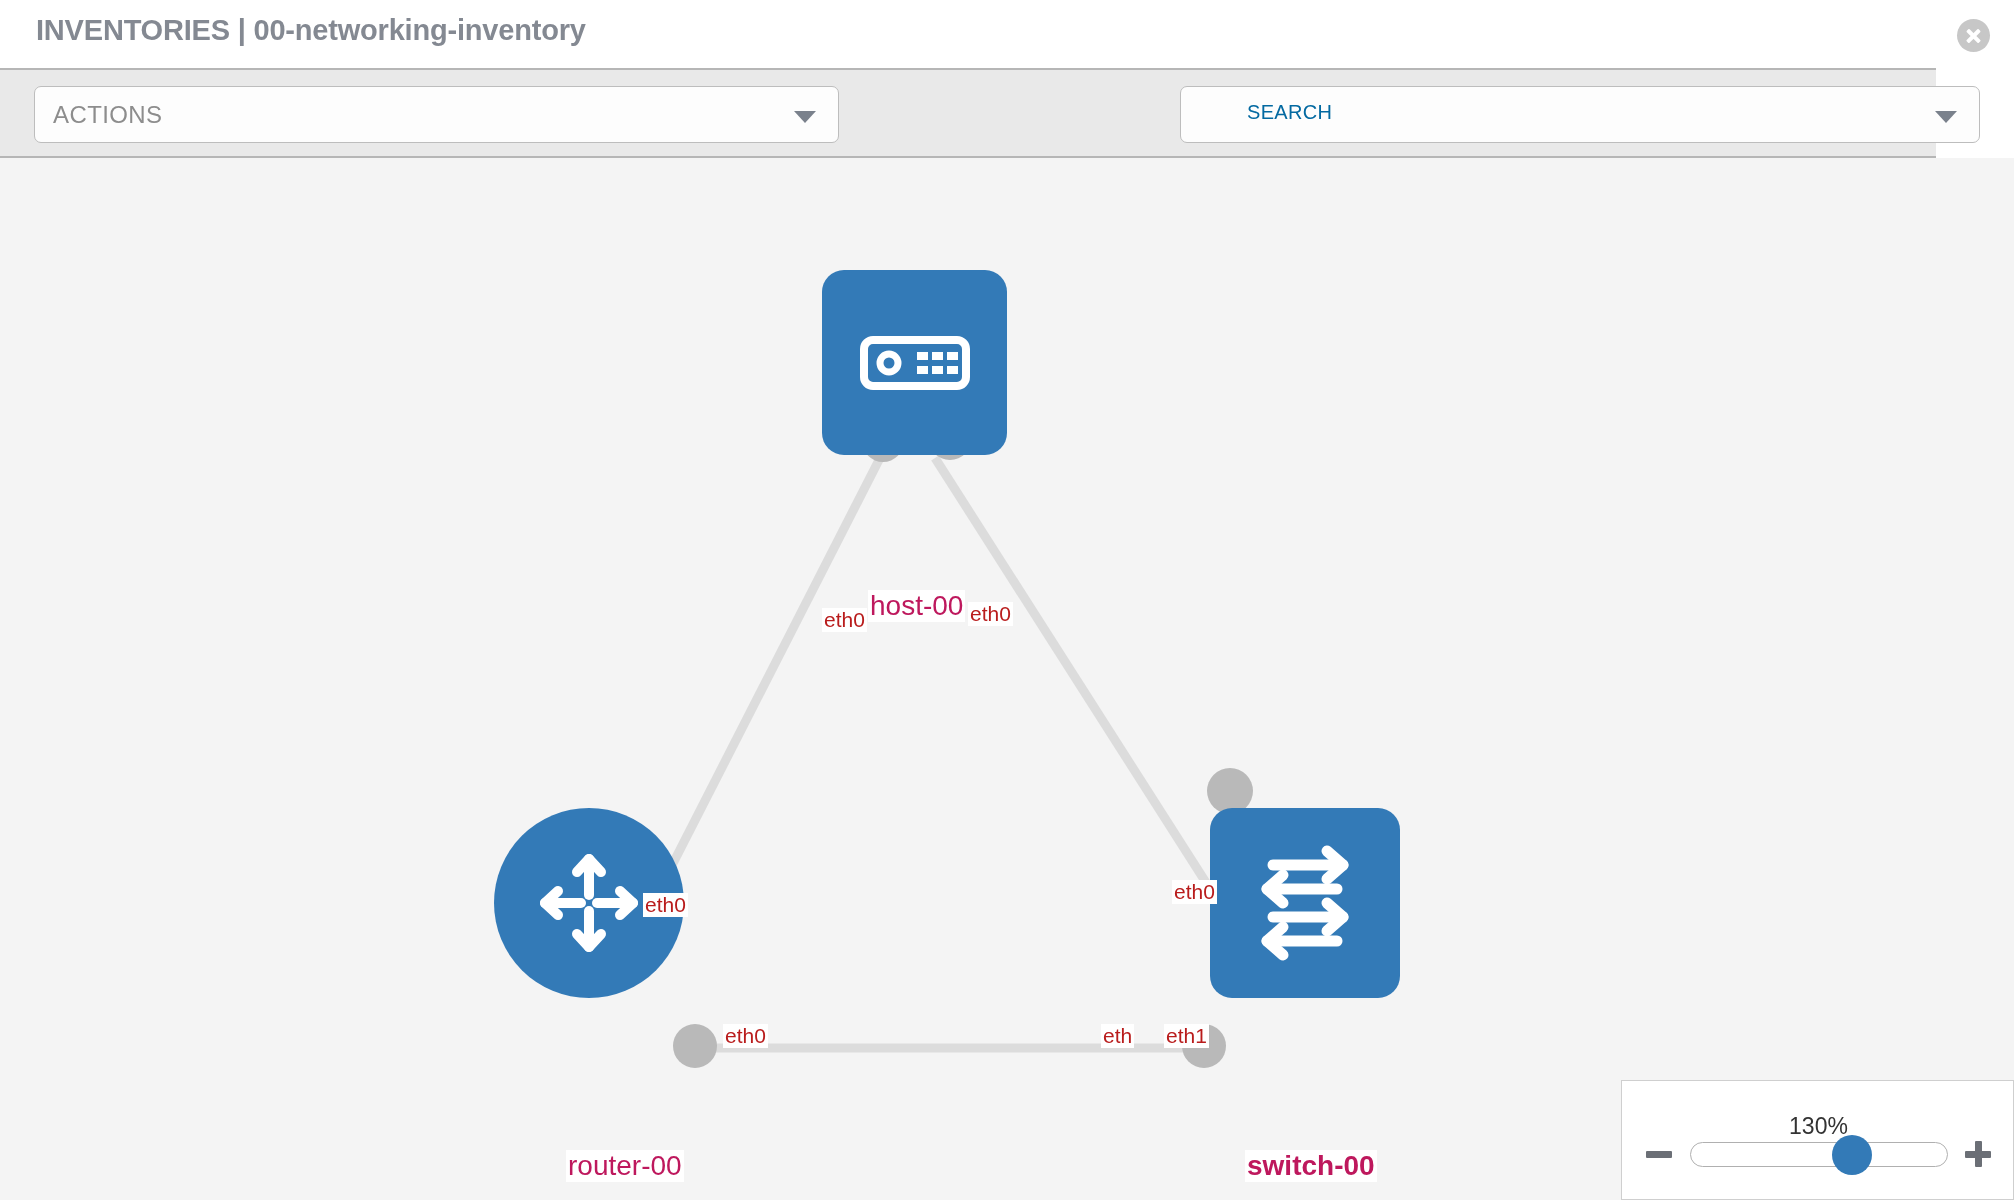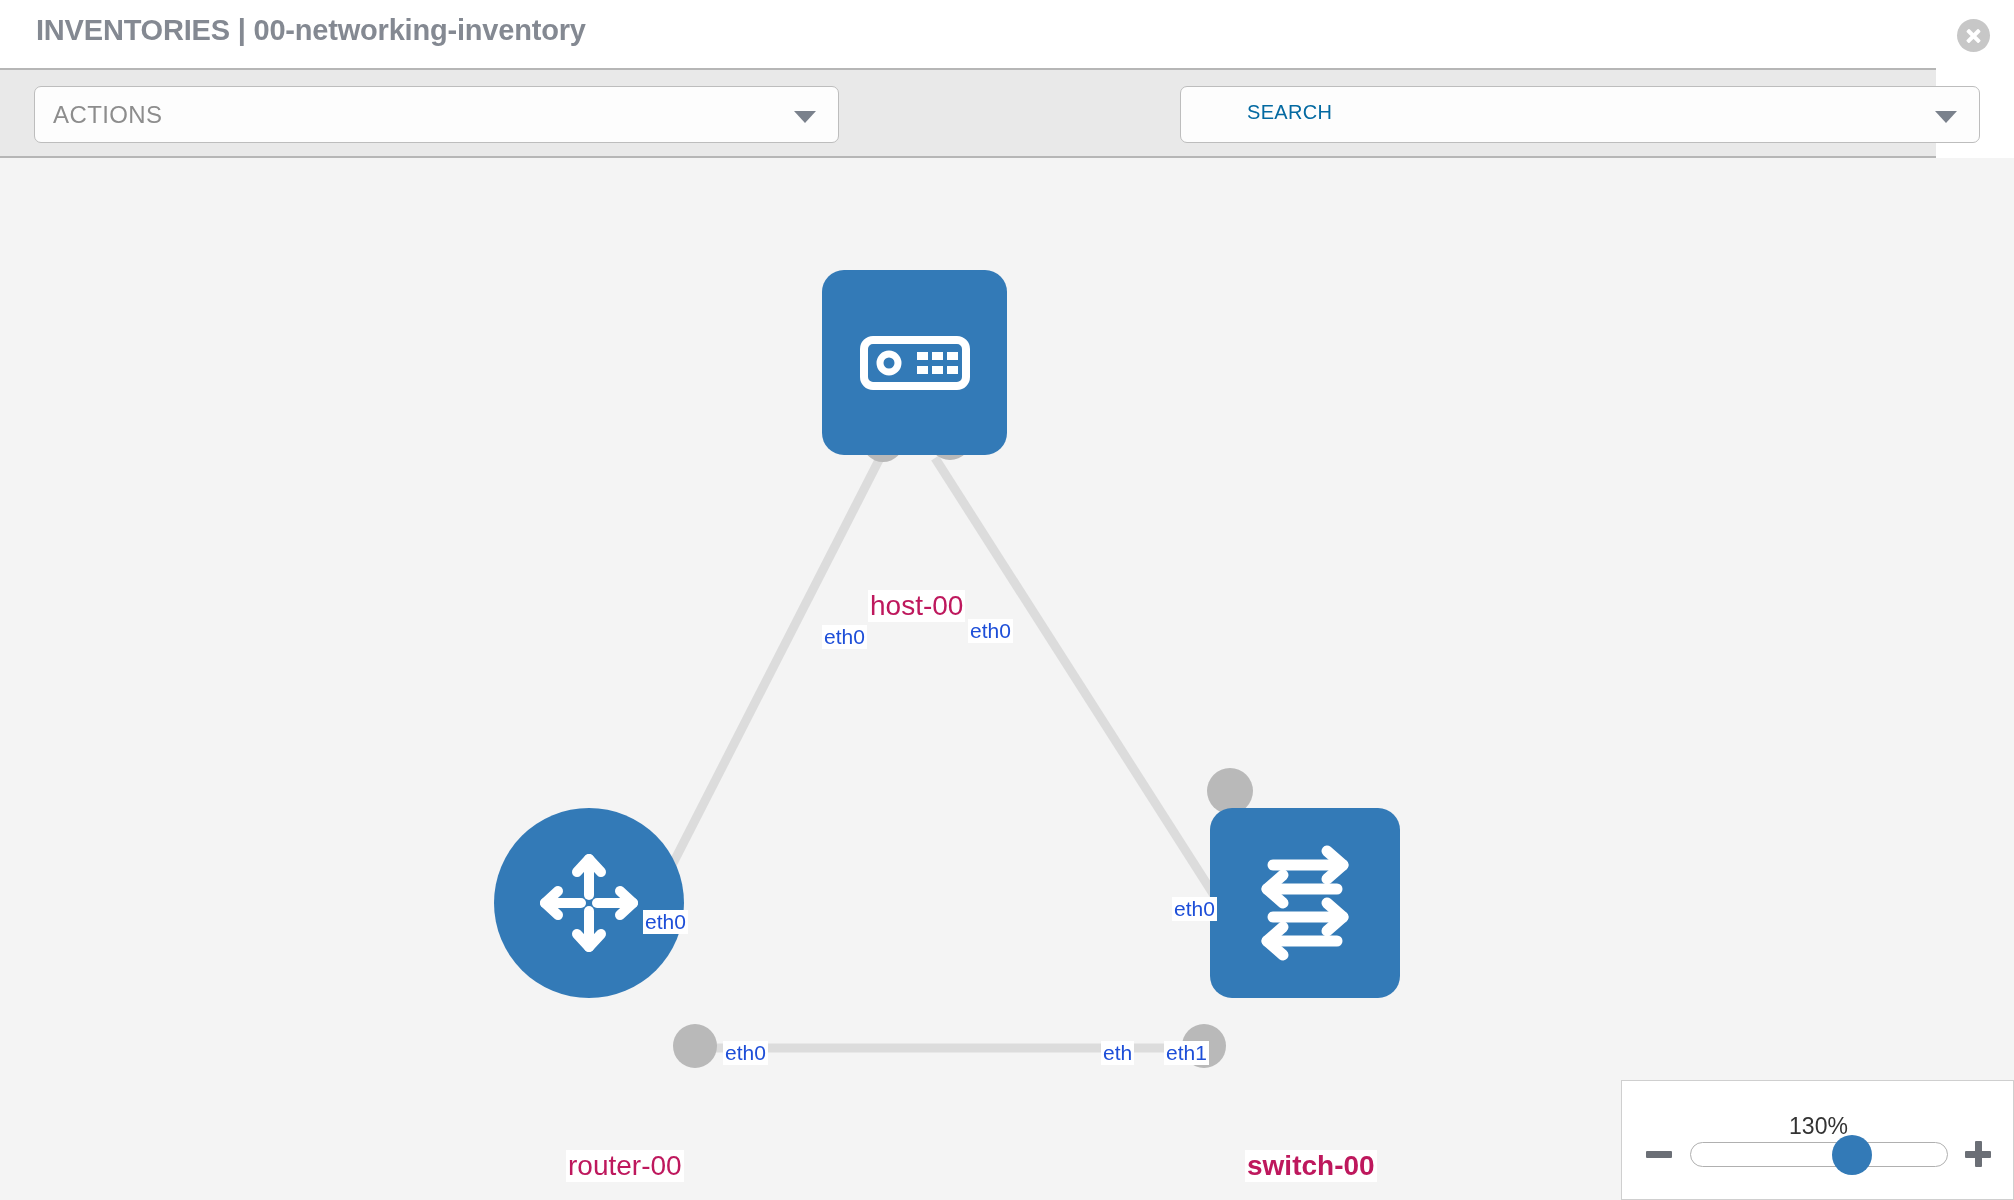--- a/index.html
+++ b/index.html
@@ -120,25 +120,24 @@
   
   .nub {
     position: absolute;
     background: #b9b9b9;
     border-radius: 50%;
   }
 
   
   .port-label {
     position: absolute;
-    font-size: 21px; color: #1d4ed8;
+    font-size: 21px; color: #b91c1c;
     background: #ffffff;
     white-space: nowrap;
     padding: 0 2px;
-    margin-top: 17px;
   }
 
   
   .zoom-panel {
     position: absolute; left: 1621px; top: 1080px;
     width: 393px; height: 120px;
     background: #ffffff;
     border: 1.5px solid #cfcfcf;
   }
   .zoom-value {

